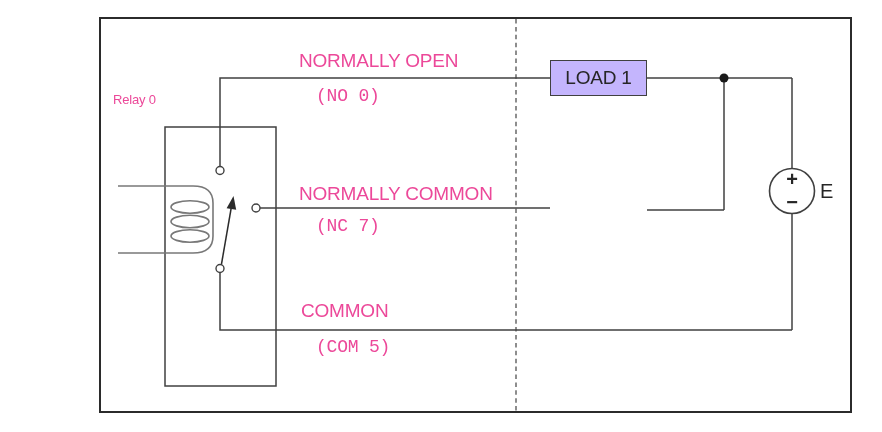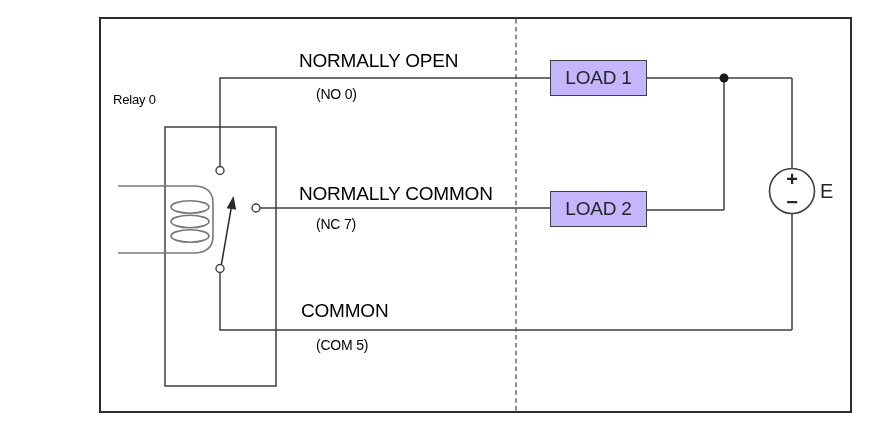--- a/index.html
+++ b/index.html
@@ -5,23 +5,23 @@
   html,body{margin:0;padding:0;background:#ffffff;}
   .canvas{
     position:relative;
     width:882px;height:432px;
     background:#ffffff;
     font-family:"Liberation Sans", sans-serif;
     color:#262626;
     overflow:hidden;
   }
   .canvas svg{position:absolute;left:0;top:0;}
-  .lbl{position:absolute;white-space:nowrap;color:#000000;}
+  .lbl{position:absolute;white-space:nowrap;color:#ec4899;}
   .lbl.main{font-size:19px;letter-spacing:-0.2px;}
-  .lbl.sub{font-size:14px;letter-spacing:-0.2px;}
+  .lbl.sub{font-size:18px;letter-spacing:-0.2px;font-family:Liberation Mono, monospace;}
   .relay-lbl{font-size:13px;letter-spacing:-0.2px;}
   .load-box{
     position:absolute;
     width:95px;height:34px;
     border:1.7px solid #404040;
     background:#c4b5fd;
     display:flex;align-items:center;justify-content:center;
     font-size:19px;letter-spacing:-0.2px;
   }
   .sign{
@@ -79,21 +79,18 @@
 
   <div class="lbl main" style="left:299px;top:183px;">NORMALLY COMMON</div>
   <div class="lbl sub" style="left:316px;top:216px;">(NC 7)</div>
 
   <div class="lbl main" style="left:301px;top:300px;text-align:right;">COMMON</div>
   <div class="lbl sub" style="left:316px;top:337px;">(COM 5)</div>
 
   <div class="load-box" style="left:550px;top:60px;">
     <span>LOAD 1</span>
   </div>
-  <div class="load-box" style="left:550px;top:191px;">
-    <span>LOAD 2</span>
-  </div>
 
   <div class="sign" style="left:780px;top:169px;">+</div>
   <div class="sign" style="left:780px;top:192px;">−</div>
   <div class="e-lbl" style="left:820px;top:180px;">E</div>
 
 </div>
 
 </body></html>

